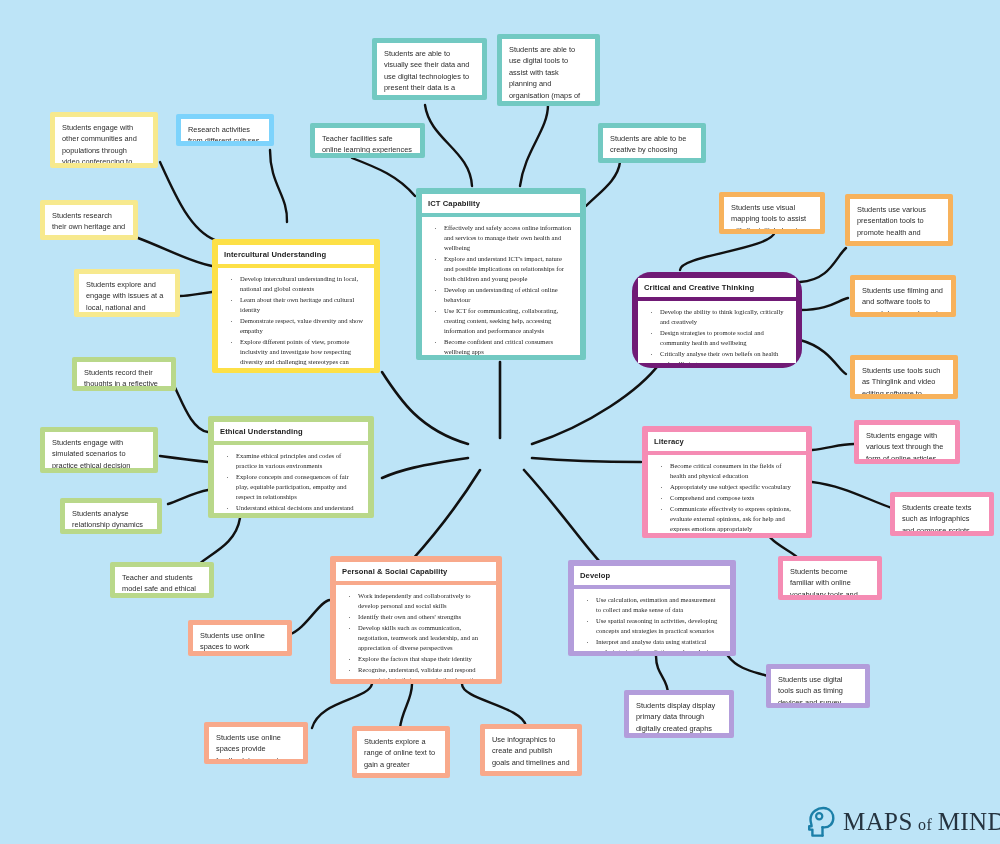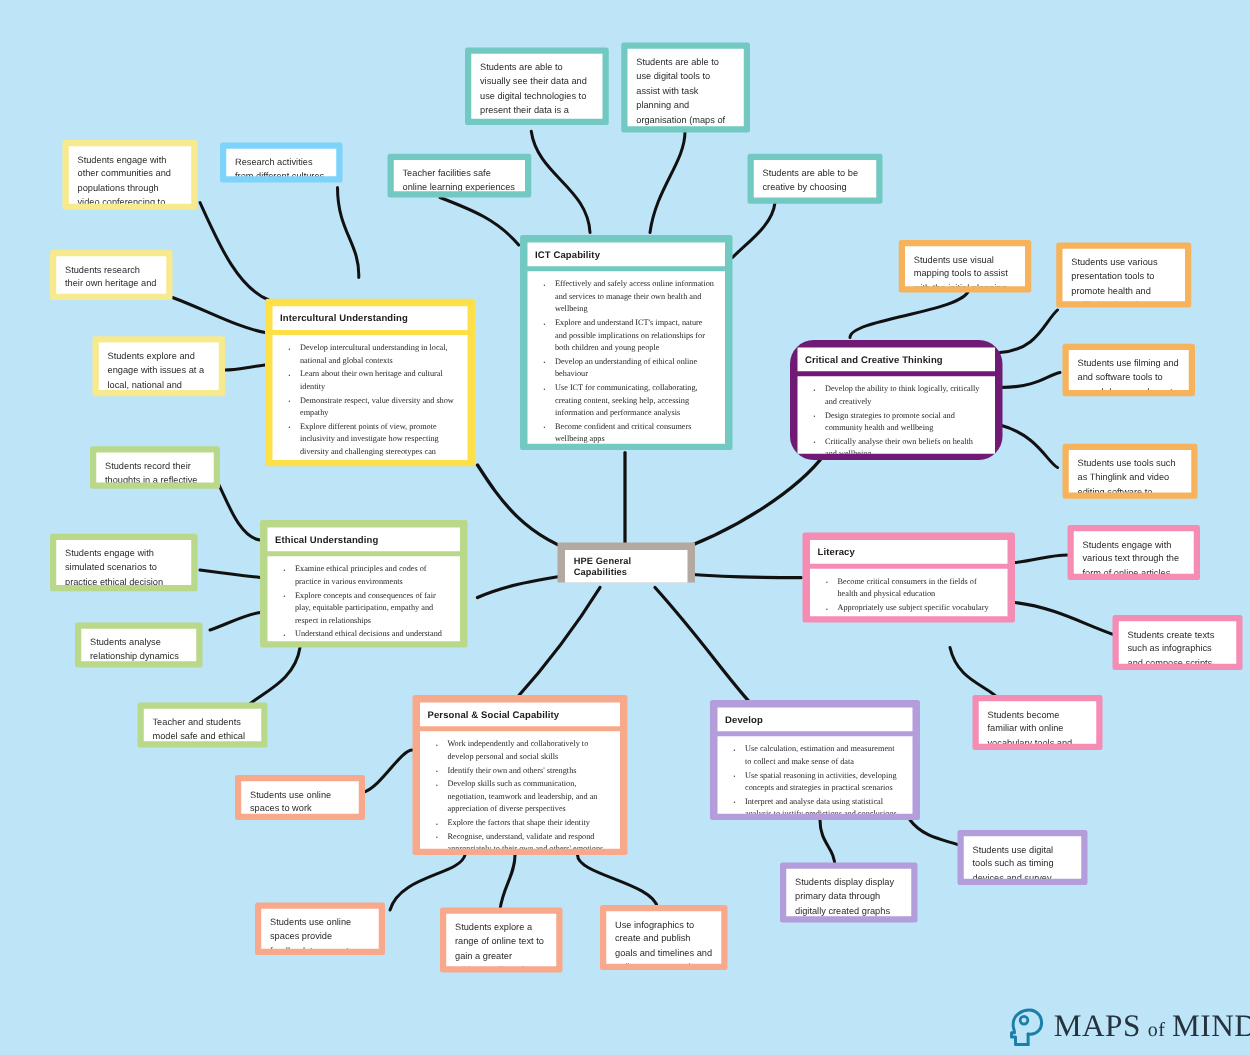--- a/index.html
+++ b/index.html
@@ -150,23 +150,20 @@
       <path d="M330,600 C320,600 305,630 290,634" stroke-width="2.4"></path>
       <path d="M372,684 C368,700 320,700 312,728" stroke-width="2.4"></path>
       <path d="M412,684 C412,700 402,710 400,728" stroke-width="2.4"></path>
       <path d="M462,684 C462,700 522,706 526,726" stroke-width="2.4"></path>
 
       <path d="M656,656 C656,675 668,678 668,694" stroke-width="2.4"></path>
       <path d="M728,656 C740,672 760,672 772,678" stroke-width="2.4"></path>
     </g>
   </svg>
 
-  <div id="center-node" style="left:446px;top:434px;width:110px;height:32px;">
-    <div class="inner">HPE General Capabilities</div>
-  </div>
 
   <div class="node branch" style="left:416px;top:188px;width:170px;height:172px;background:#72c9c2;">
     <div class="title">ICT Capability</div>
     <div class="body">
       <ul>
           <li>Effectively and safely access online information and services to manage their own health and wellbeing</li>
           <li>Explore and understand ICT's impact, nature and possible implications on relationships for both children and young people</li>
           <li>Develop an understanding of ethical online behaviour</li>
           <li>Use ICT for communicating, collaborating, creating content, seeking help, accessing information and performance analysis</li>
           <li>Become confident and critical consumers wellbeing apps</li>
@@ -190,21 +187,21 @@
     <div class="title">Critical and Creative Thinking</div>
     <div class="body">
       <ul>
           <li>Develop the ability to think logically, critically and creatively</li>
           <li>Design strategies to promote social and community health and wellbeing</li>
           <li>Critically analyse their own beliefs on health and wellbeing</li>
         </ul>
     </div>
   </div>
 
-  <div class="node branch" style="left:642px;top:426px;width:170px;height:72px;background:#f58cb4;">
+  <div class="node branch" style="left:642px;top:426px;width:170px;height:112px;background:#f58cb4;">
     <div class="title">Literacy</div>
     <div class="body">
       <ul>
           <li>Become critical consumers in the fields of health and physical education</li>
           <li>Appropriately use subject specific vocabulary</li>
           <li>Comprehend and compose texts</li>
           <li>Communicate effectively to express opinions, evaluate external opinions, ask for help and express emotions appropriately</li>
         </ul>
     </div>
   </div>

